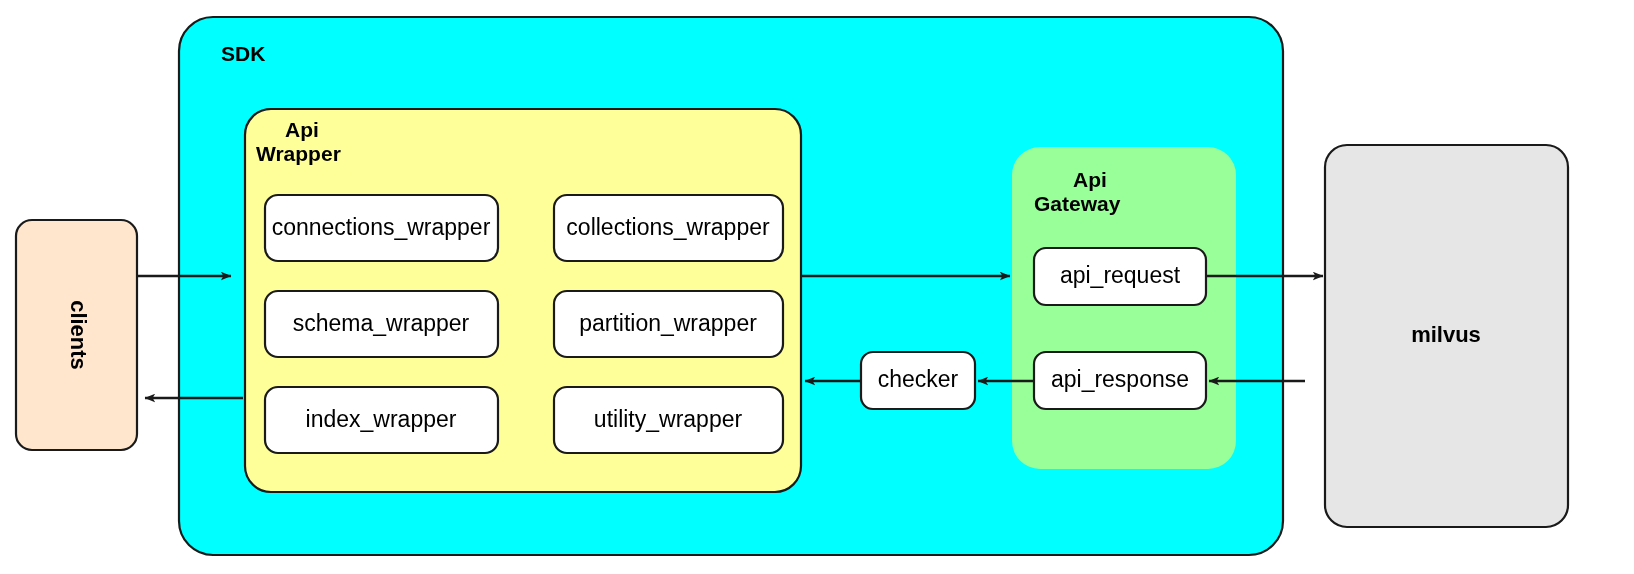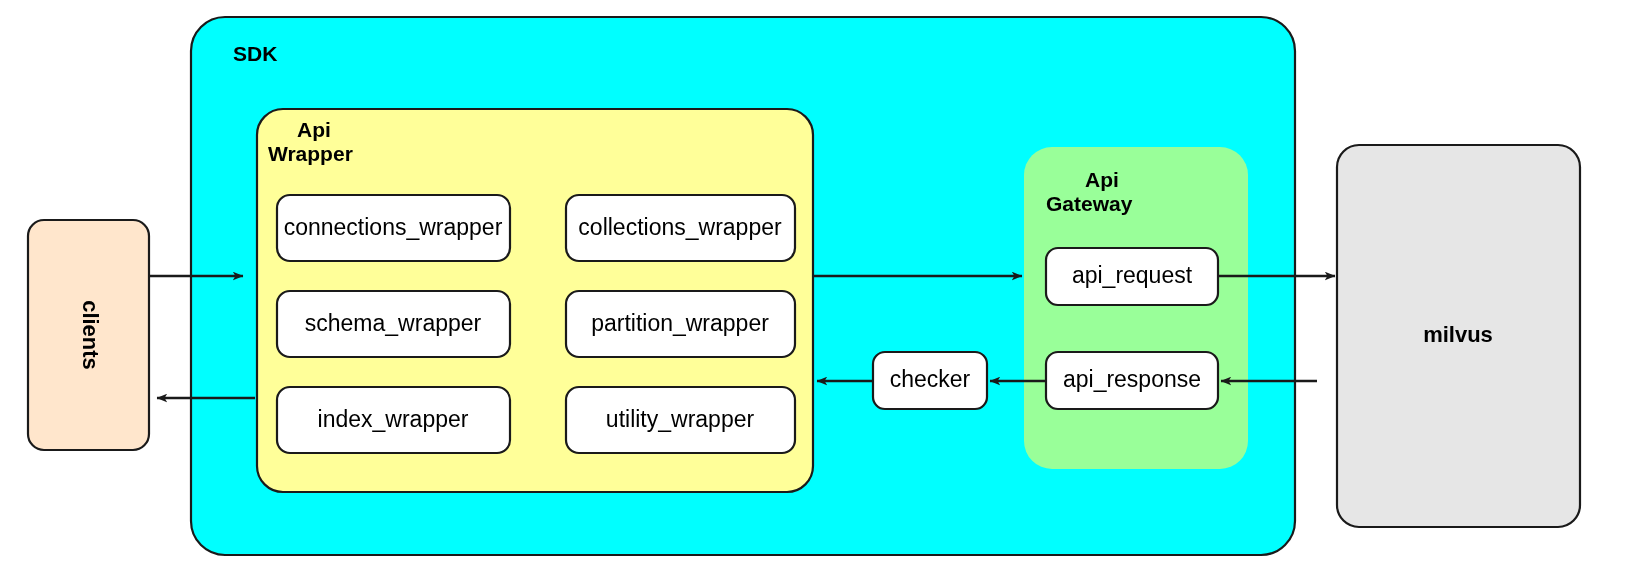--- a/index.html
+++ b/index.html
@@ -10,21 +10,20 @@
   body {
     width: 1634px;
     height: 574px;
     font-family: "Liberation Sans", sans-serif;
     overflow: hidden;
   }
   #diagram-root {
     position: relative;
     width: 1346px;
     height: 574px;
-    margin-left: 12px;
   }
   svg#diagram {
     display: block;
     width: 1634px;
     height: 574px;
   }
   .shape-stroke {
     stroke: #1a1a1a;
     stroke-width: 2.2;
   }

